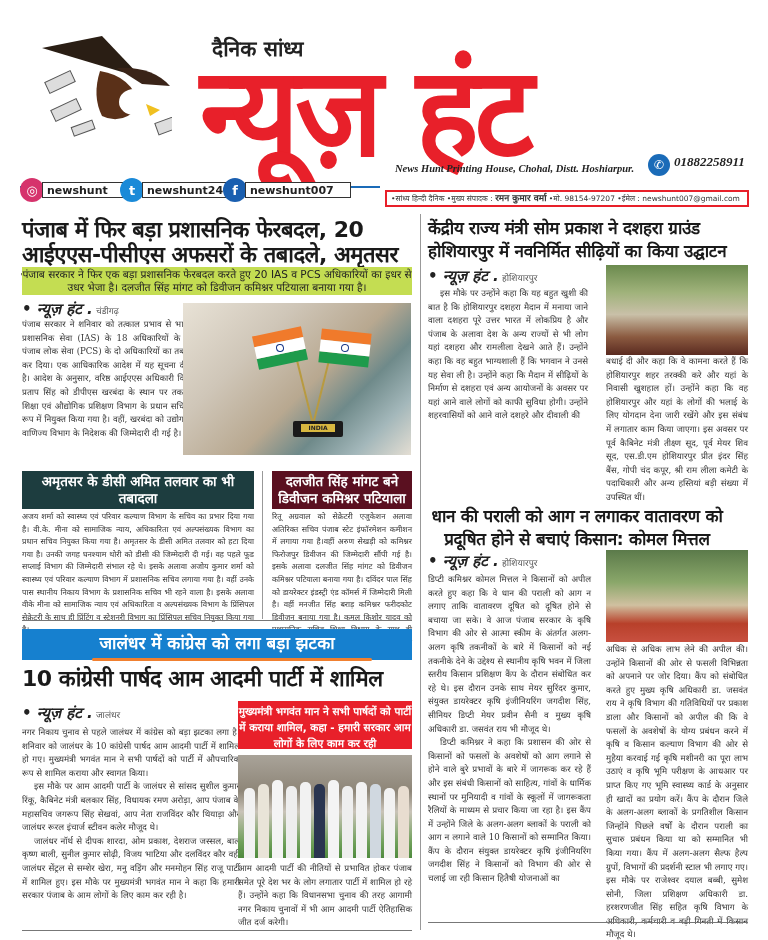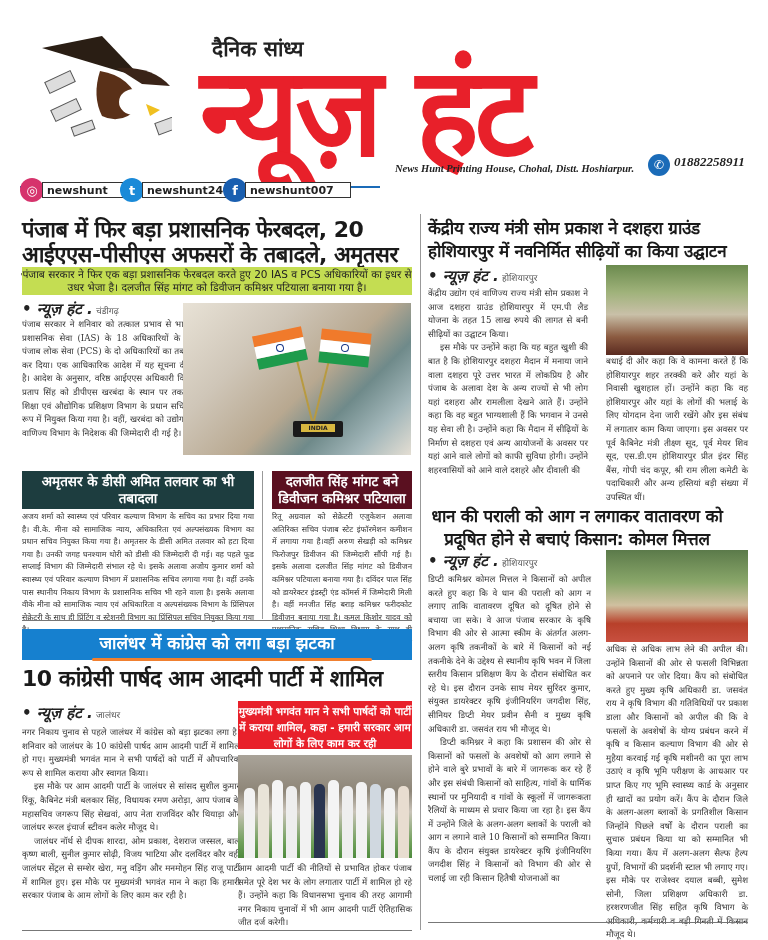--- a/index.html
+++ b/index.html
@@ -113,20 +113,23 @@
     </div>
     <div class="social" style="left:100px">
       <div class="soc-ic" style="background:#1a8ad8">t</div>
       <div class="soc-lbl">newshunt24</div>
     </div>
     <div class="social" style="left:203px">
       <div class="soc-ic" style="background:#1a5fb0">f</div>
       <div class="soc-lbl">newshunt007</div>
     </div>
   </div>
+  <div class="infobar">
+    <span>•सांध्य हिन्दी दैनिक •मुख्य संपादक : </span><b>रमन कुमार वर्मा</b><span> •मो. 98154-97207 •ईमेल : newshunt007@gmail.com</span>
+  </div>
 </div>
 
 <div class="headline lead-head">पंजाब में फिर बड़ा प्रशासनिक फेरबदल, 20 आईएएस-पीसीएस अफसरों के तबादले, अमृतसर डीसी को भी हटाया</div>
 <div class="lead-deck">पंजाब सरकार ने फिर एक बड़ा प्रशासनिक फेरबदल करते हुए 20 IAS व PCS अधिकारियों का इधर से उधर भेजा है। दलजीत सिंह मांगट को डिवीजन कमिश्नर पटियाला बनाया गया है।</div>
 <div class="byline lead-byline"><b>• न्यूज़ हंट .</b> <span>चंडीगढ़</span></div>
 <div class="body lead-body">
     <p class="first">पंजाब सरकार ने शनिवार को तत्काल प्रभाव से भारतीय प्रशासनिक सेवा (IAS) के 18 अधिकारियों के साथ पंजाब लोक सेवा (PCS) के दो अधिकारियों का तबादला कर दिया। एक आधिकारिक आदेश में यह सूचना दी गई है। आदेश के अनुसार, वरिष्ठ आईएएस अधिकारी विकास प्रताप सिंह को डीपीएस खरबंदा के स्थान पर तकनीकी शिक्षा एवं औद्योगिक प्रशिक्षण विभाग के प्रधान सचिव के रूप में नियुक्त किया गया है। वहीं, खरबंदा को उद्योग और वाणिज्य विभाग के निदेशक की जिम्मेदारी दी गई है।</p>
   </div>
 <div class="photo lead-photo">
   <div class="pole" style="left:118px;top:30px;height:95px;transform:rotate(-14deg)"></div>
@@ -187,21 +190,20 @@
 <div class="body jal-body2">
     <p class="first">आम आदमी पार्टी की नीतियों से प्रभावित होकर पंजाब समेत पूरे देश भर के लोग लगातार पार्टी में शामिल हो रहे हैं। उन्होंने कहा कि विधानसभा चुनाव की तरह आगामी नगर निकाय चुनावों में भी आम आदमी पार्टी ऐतिहासिक जीत दर्ज करेगी।</p>
   </div>
 <div class="hr-jal"></div>
 
 <div class="colrule rs-rule"></div>
 
 <div class="headline som-head">केंद्रीय राज्य मंत्री सोम प्रकाश ने दशहरा ग्राउंड होशियारपुर में नवनिर्मित सीढ़ियों का किया उद्घाटन</div>
 <div class="byline som-byline"><b>• न्यूज़ हंट .</b> <span>होशियारपुर</span></div>
 <div class="body som-body1">
-  <p class="first">केंद्रीय उद्योग एवं वाणिज्य राज्य मंत्री सोम प्रकाश ने आज दशहरा ग्राउंड होशियारपुर में एम.पी लैड योजना के तहत 15 लाख रुपये की लागत से बनी सीढ़ियों का उद्घाटन किया।</p>
   <p>इस मौके पर उन्होंने कहा कि यह बहुत खुशी की बात है कि होशियारपुर दशहरा मैदान में मनाया जाने वाला दशहरा पूरे उत्तर भारत में लोकप्रिय है और पंजाब के अलावा देश के अन्य राज्यों से भी लोग यहां दशहरा और रामलीला देखने आते हैं। उन्होंने कहा कि वह बहुत भाग्यशाली हैं कि भगवान ने उनसे यह सेवा ली है। उन्होंने कहा कि मैदान में सीढ़ियों के निर्माण से दशहरा एवं अन्य आयोजनों के अवसर पर यहां आने वाले लोगों को काफी सुविधा होगी। उन्होंने शहरवासियों को आने वाले दशहरे और दीवाली की</p>
 </div>
 <div class="photo som-photo"></div>
 <div class="body som-body2">
     <p class="first">बधाई दी और कहा कि वे कामना करते हैं कि होशियारपुर शहर तरक्की करे और यहां के निवासी खुशहाल हों। उन्होंने कहा कि वह होशियारपुर और यहां के लोगों की भलाई के लिए योगदान देना जारी रखेंगे और इस संबंध में लगातार काम किया जाएगा। इस अवसर पर पूर्व कैबिनेट मंत्री तीक्ष्ण सूद, पूर्व मेयर शिव सूद, एस.डी.एम होशियारपुर प्रीत इंदर सिंह बैंस, गोपी चंद कपूर, श्री राम लीला कमेटी के पदाधिकारी और अन्य हस्तियां बड़ी संख्या में उपस्थित थीं।</p>
   </div>
 
 <div class="headline kom-head">धान की पराली को आग न लगाकर वातावरण को प्रदूषित होने से बचाएं किसान: कोमल मित्तल</div>
 <div class="byline kom-byline"><b>• न्यूज़ हंट .</b> <span>होशियारपुर</span></div>
 <div class="body kom-body1">

